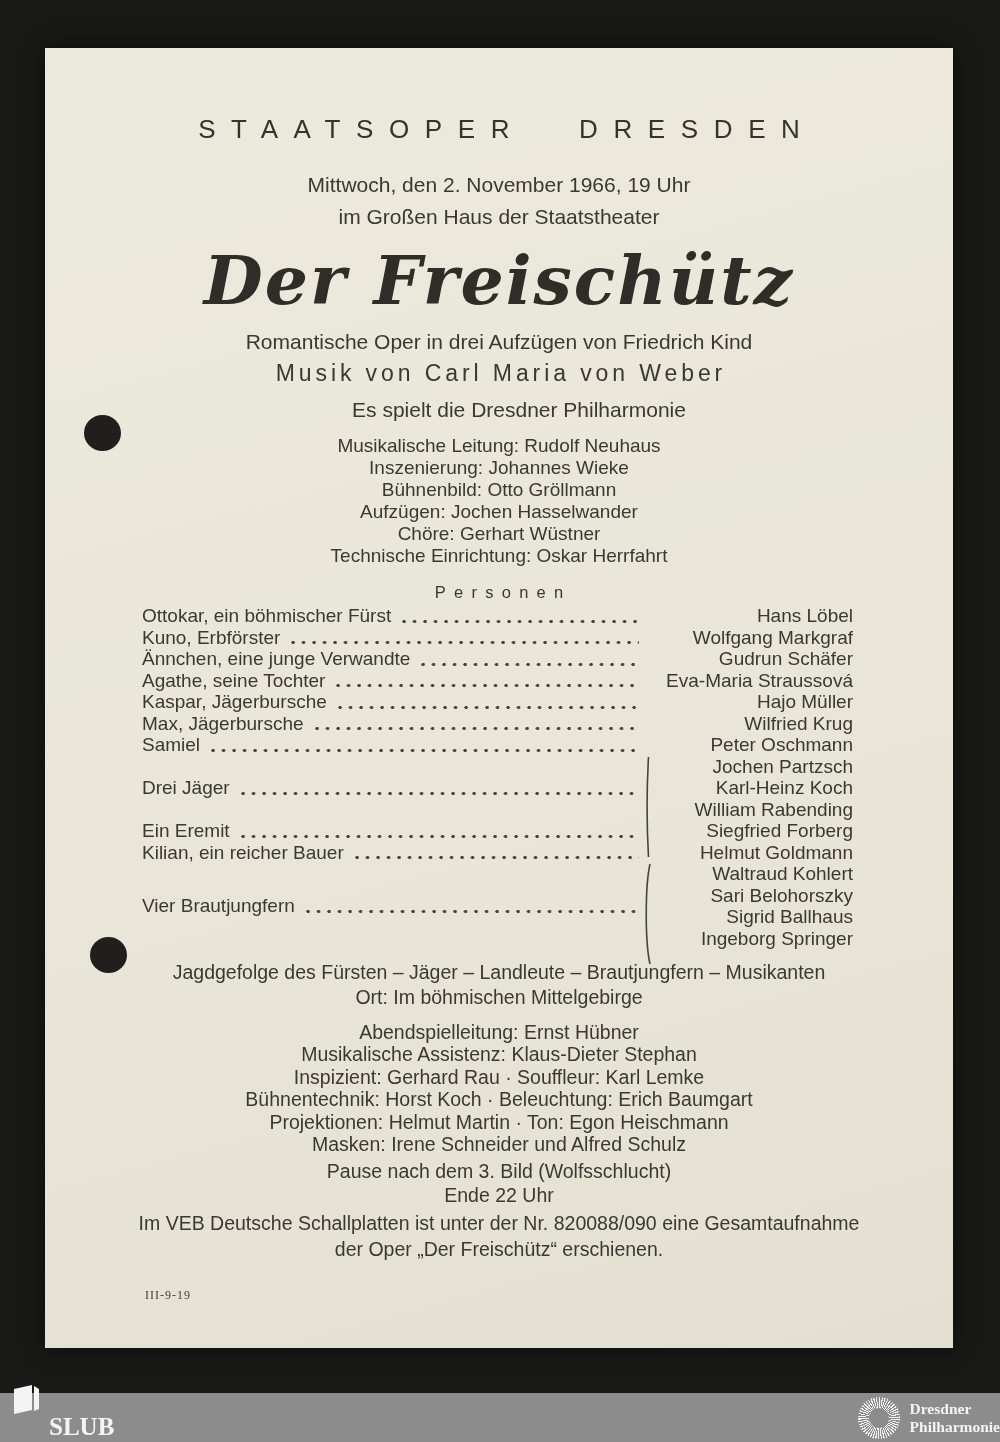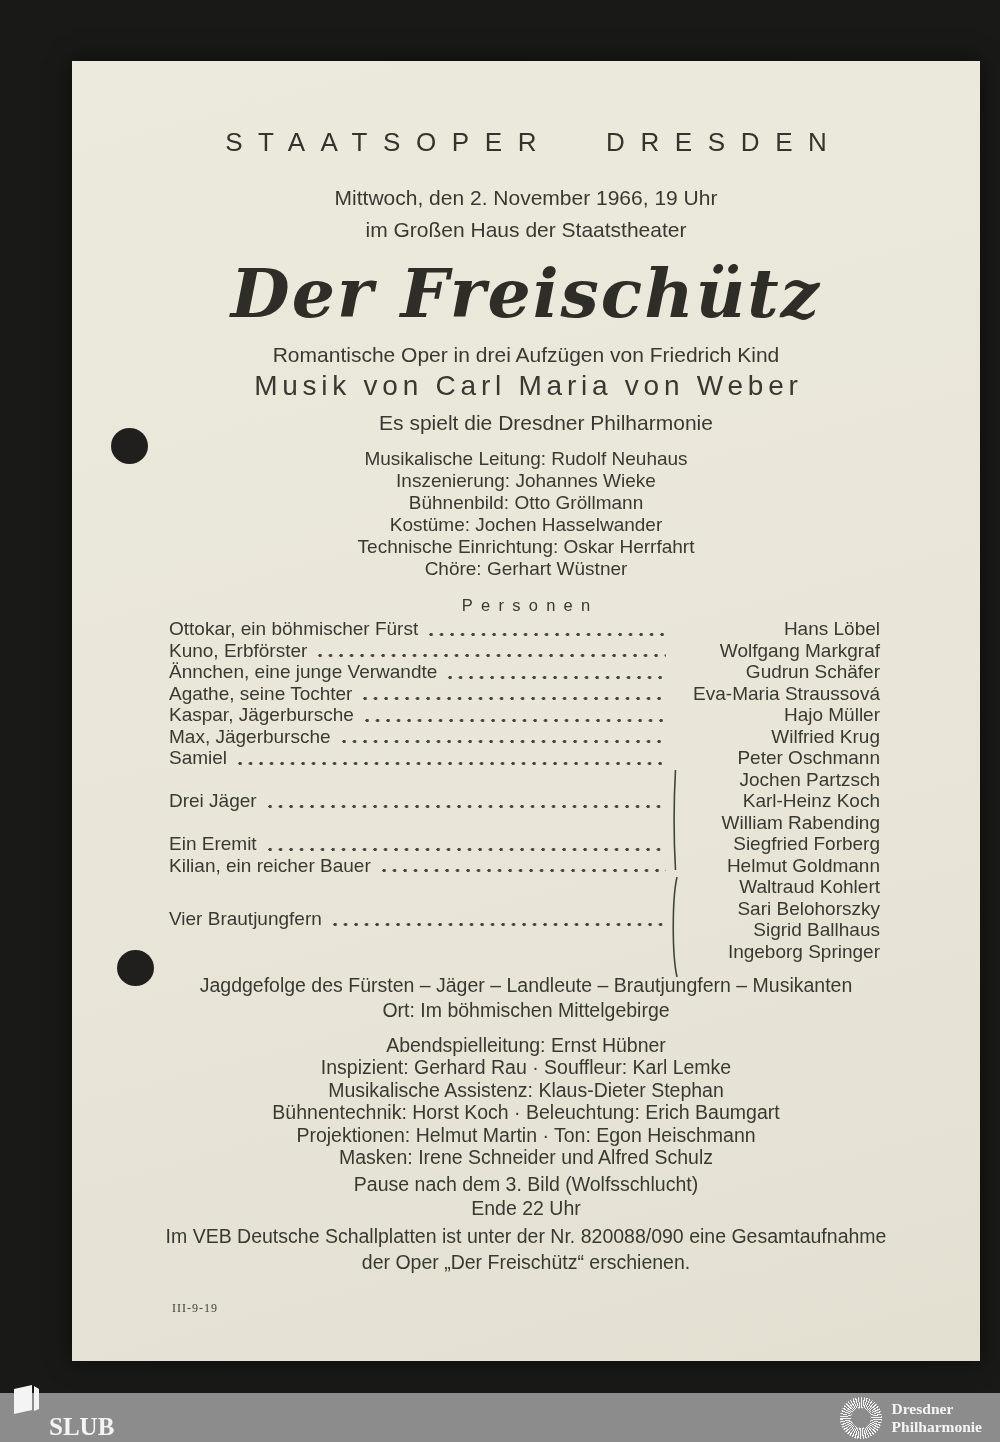--- a/index.html
+++ b/index.html
@@ -1,33 +1,33 @@
 <!DOCTYPE html>
 <html><head>
 <meta charset="utf-8">
 <style>
   html,body{margin:0;padding:0;background:#191917;}
   .stage{position:relative;width:1000px;height:1442px;background:#191917;overflow:hidden;
          font-family:"Liberation Sans", sans-serif;}
   
-  .paper{position:absolute;left:45px;top:61px;width:908px;height:1300px;
+  .paper{position:absolute;left:45px;top:48px;width:908px;height:1300px;
          background:linear-gradient(165deg,#ece9dd 0%,#e9e6d9 55%,#e3e0d2 100%);
-         color:#3a3931;box-shadow:0 0 22px rgba(0,0,0,0.55);margin-left:27px;}
+         color:#3a3931;box-shadow:0 0 22px rgba(0,0,0,0.55);}
   .hole{position:absolute;width:37px;height:36px;border-radius:50%;background:#201f1d;}
   .hole-1{left:39px;top:367px;}
   .hole-2{left:45px;top:889px;}
   .line{position:absolute;left:0;right:0;text-align:center;white-space:nowrap;}
   .theater{top:68px;font-size:26px;line-height:26px;letter-spacing:0.60em;word-spacing:1.2em;
            text-indent:0.60em;color:#34332c;}
   .dateline{top:126px;font-size:21px;line-height:22px;}
   .venue{top:158px;font-size:21px;line-height:22px;}
   .title{top:196px;font-family:"DejaVu Serif", serif;font-style:italic;font-weight:bold;
          font-size:68px;line-height:72px;letter-spacing:2px;color:#2e2d27;}
   .sub1{top:283px;font-size:21px;line-height:22px;}
-  .sub2{top:314px;font-size:28px;line-height:22px;letter-spacing:0.17em;text-indent:0.17em;}
+  .sub2{top:314px;font-size:23px;line-height:22px;letter-spacing:0.17em;text-indent:0.17em;}
   .orch{top:351px;font-size:21px;line-height:22px;padding-left:40px;}
   .credits{position:absolute;left:0;right:0;top:387px;text-align:center;
            font-size:19px;line-height:22px;}
   .personen{top:536px;font-size:16.5px;line-height:17px;letter-spacing:0.5em;text-indent:0.5em;}
   
   .cast{position:absolute;left:97px;top:557px;width:711px;font-size:19px;}
   .cast-row{display:flex;align-items:center;}
   .role-line{flex:1;display:flex;align-items:baseline;min-width:0;}
   .role{white-space:nowrap;line-height:21.5px;}
   .leader{flex:1;align-self:flex-end;height:5px;margin:0 2px 3px 10px;
@@ -46,21 +46,21 @@
        font-size:19.5px;line-height:26px;}
   .printmark{position:absolute;left:100px;top:1240px;font-family:"Liberation Serif", serif;
              font-size:12px;letter-spacing:1px;color:#403f37;}
   
   .footer{position:absolute;left:0;right:0;bottom:0;height:49px;background:#8c8c8c;
           display:flex;align-items:center;justify-content:space-between;color:#f4f4f4;}
   .slub{display:flex;align-items:flex-start;gap:9px;margin-left:13px;cursor:pointer;}
   .slub-book{margin-top:2px;}
   .slub-name{font-family:"Liberation Serif", serif;font-weight:bold;font-size:25px;line-height:25px;margin-top:32px;}
   .slub-tag{font-weight:bold;font-size:12.5px;line-height:14px;margin-top:1px;}
-  .philh{display:flex;align-items:center;gap:10px;margin-right:18px;cursor:pointer;}
+  .philh{display:flex;align-items:center;gap:10px;cursor:pointer;}
   .starburst{position:relative;width:42px;height:42px;border-radius:50%;flex:0 0 auto;
              background:repeating-conic-gradient(#f2f2f2 0deg 3.6deg,rgba(0,0,0,0) 3.6deg 7.8deg);}
   .starburst::after{content:'';position:absolute;inset:11px;border-radius:50%;background:#8c8c8c;}
   .ph-text{font-family:"Liberation Serif", serif;font-weight:bold;font-size:15.5px;
            line-height:17.5px;text-align:left;}
 </style>
 </head>
 <body>
 
 <div class="stage">
@@ -74,23 +74,23 @@
     <div class="line venue">im Großen Haus der Staatstheater</div>
     <div class="line title">Der Freischütz</div>
     <div class="line sub1">Romantische Oper in drei Aufzügen von Friedrich Kind</div>
     <div class="line sub2">Musik von Carl Maria von Weber</div>
     <div class="line orch">Es spielt die Dresdner Philharmonie</div>
 
     <div class="credits">
       <div>Musikalische Leitung: Rudolf Neuhaus</div>
       <div>Inszenierung: Johannes Wieke</div>
       <div>Bühnenbild: Otto Gröllmann</div>
-      <div>Kostüme: Jochen Hasselwander</div>
+      <div>Aufzügen: Jochen Hasselwander</div>
+      <div>Chöre: Gerhart Wüstner</div>
       <div>Technische Einrichtung: Oskar Herrfahrt</div>
-      <div>Chöre: Gerhart Wüstner</div>
     </div>
 
     <div class="line personen">Personen</div>
 
     <div class="cast">
       <div class="cast-row">
         <div class="role-line">
             <span class="role">Ottokar, ein böhmischer Fürst</span>
             <span class="leader"></span>
           </div>
@@ -199,22 +199,22 @@
           <div>Ingeborg Springer</div>
         </div>
       </div>
     </div>
 
     <div class="line ensemble">Jagdgefolge des Fürsten – Jäger – Landleute – Brautjungfern – Musikanten</div>
     <div class="line ort">Ort: Im böhmischen Mittelgebirge</div>
 
     <div class="production">
       <div>Abendspielleitung: Ernst Hübner</div>
+      <div>Musikalische Assistenz: Klaus-Dieter Stephan</div>
       <div>Inspizient: Gerhard Rau · Souffleur: Karl Lemke</div>
-      <div>Musikalische Assistenz: Klaus-Dieter Stephan</div>
       <div>Bühnentechnik: Horst Koch · Beleuchtung: Erich Baumgart</div>
       <div>Projektionen: Helmut Martin · Ton: Egon Heischmann</div>
       <div>Masken: Irene Schneider und Alfred Schulz</div>
     </div>
 
     <div class="line pause">Pause nach dem 3. Bild (Wolfsschlucht)</div>
     <div class="line ende">Ende 22 Uhr</div>
 
     <div class="veb">
       <div>Im VEB Deutsche Schallplatten ist unter der Nr. 820088/090 eine Gesamtaufnahme</div>

